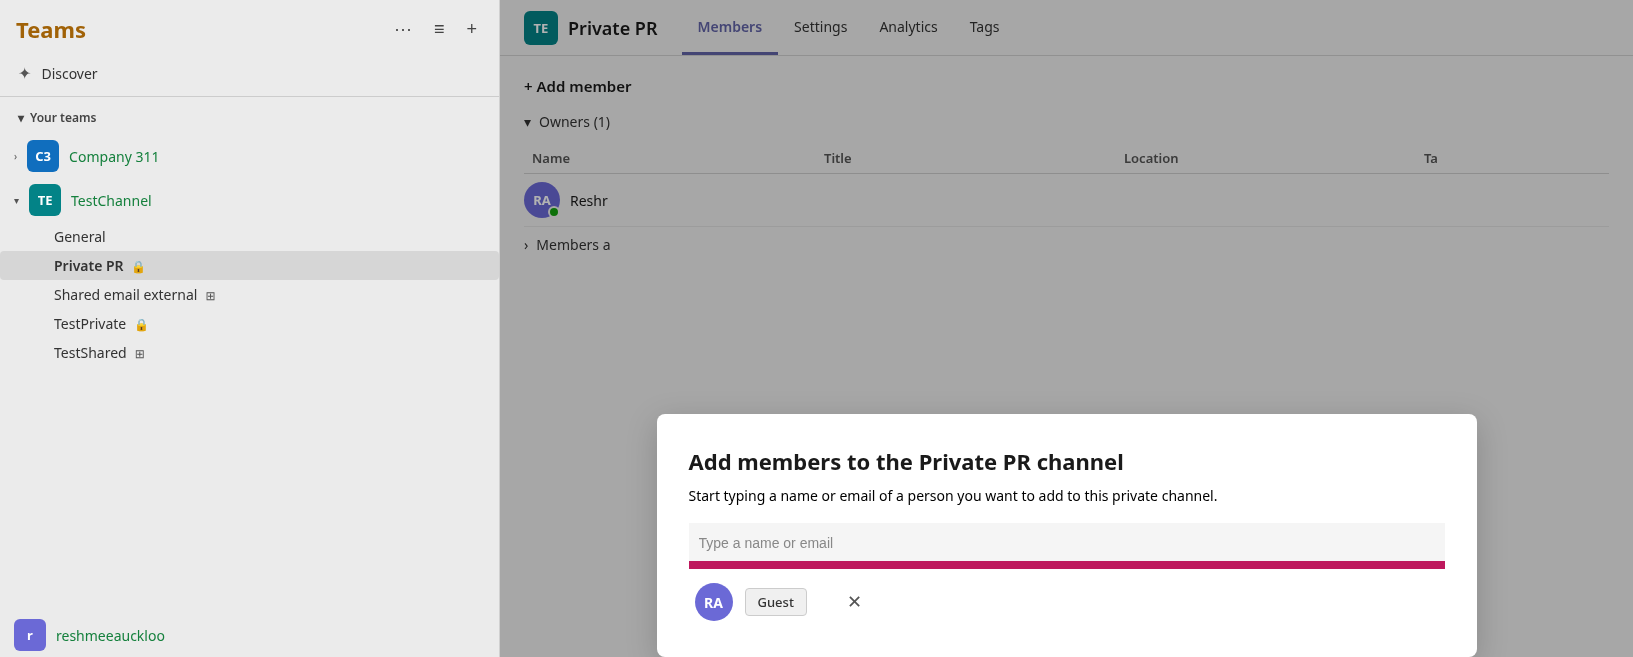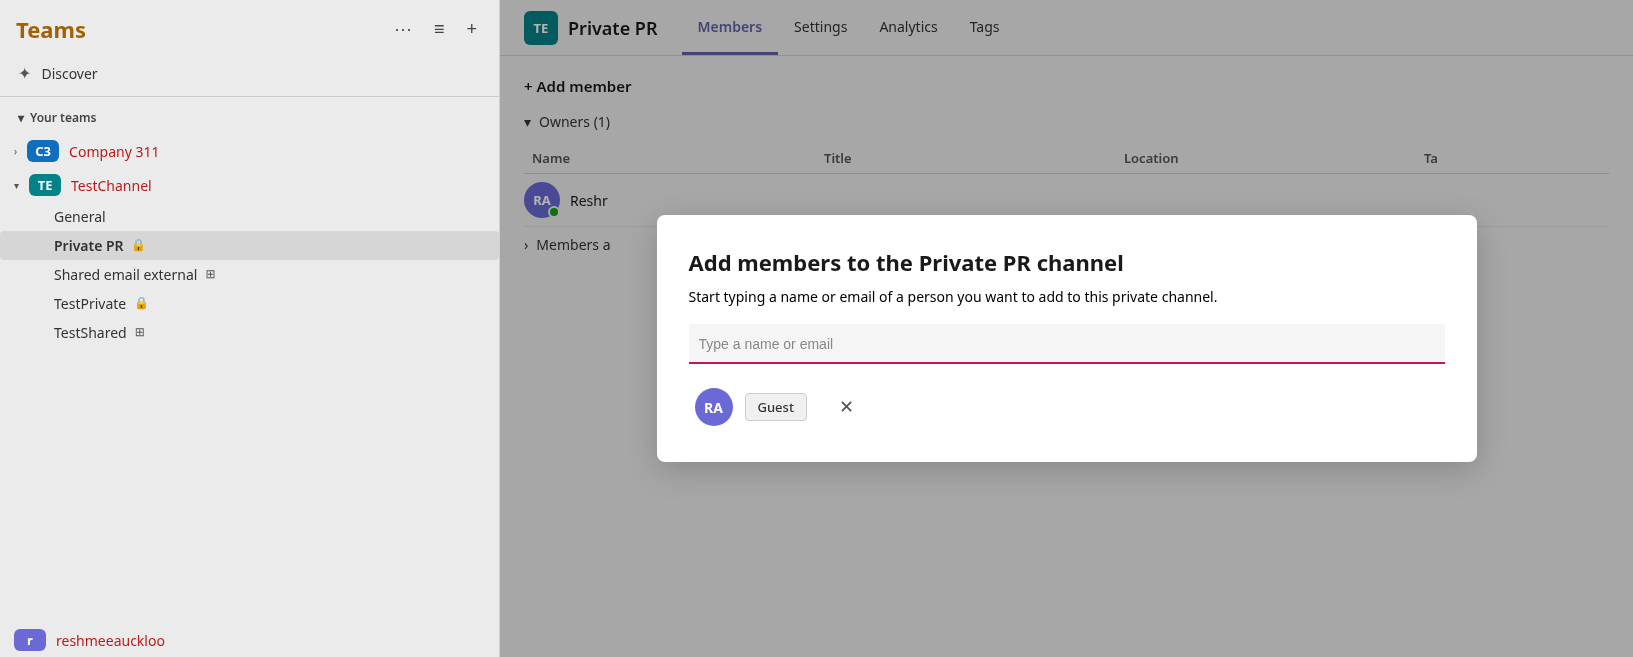--- a/index.html
+++ b/index.html
@@ -77,42 +77,42 @@
       display: flex;
       align-items: center;
       gap: 10px;
       padding: 6px 14px;
       cursor: pointer;
       border-radius: 4px;
     }
 
     .team-avatar {
       width: 32px;
-      height: 22px;
+      height: 32px;
       border-radius: 6px;
       display: flex;
       align-items: center;
       justify-content: center;
       font-size: 13px;
       font-weight: 700;
       color: #fff;
       flex-shrink: 0;
     }
     .avatar-blue { background: #106ebe; }
     .avatar-teal { background: #038387; }
     .avatar-purple { background: #6b69d6; }
 
     .team-name {
       font-size: 14px;
-      color: #b91c1c;
+      color: #15803d;
     }
 
     .channel-item {
       display: flex;
-      align-items: flex-start;
+      align-items: flex-end;
       gap: 8px;
       padding: 5px 14px 5px 54px;
       cursor: pointer;
       font-size: 14px;
       color: #333;
       border-radius: 4px;
     }
     .channel-item.active {
       background: #d6d6d6;
       font-weight: 600;
@@ -268,21 +268,21 @@
       cursor: pointer;
     }
 
     
     .overlay-bg {
       position: absolute;
       top: 0; left: 0; right: 0; bottom: 0;
       background: rgba(0,0,0,0.3);
       z-index: 10;
       display: flex;
-      align-items: center;
+      align-items: flex-end;
       justify-content: center;
       padding-top: 20px;
     }
     .modal {
       background: #fff;
       border-radius: 8px;
       padding: 32px 32px 28px 32px;
       width: 820px;
       max-width: 95%;
       box-shadow: 0 8px 32px rgba(0,0,0,0.18);
@@ -293,22 +293,22 @@
       font-weight: 700;
       color: #1a1a1a;
       margin-bottom: 10px;
     }
     .modal-subtitle {
       font-size: 14px;
       color: #000000;
       margin-bottom: 18px;
     }
     .modal-input-wrap {
-      border-bottom: 2px solid #be185d;
-      margin-bottom: 16px;
+      border-bottom: 8px solid #be185d;
+      margin-bottom: 6px;
       background: #f5f5f5;
       padding: 8px 10px;
     }
     .modal-input {
       border: none;
       background: transparent;
       font-size: 14px;
       color: #333;
       width: 100%;
       outline: none;
@@ -345,21 +345,21 @@
       color: #666;
     }
     .guest-badge {
       background: #f0f0f0;
       border: 1px solid #ccc;
       border-radius: 4px;
       padding: 4px 12px;
       font-size: 13px;
       color: #333;
       font-weight: 500;
-      margin-right: 16px;
+      margin-right: 24px;
     }
     .remove-btn {
       background: none;
       border: none;
       cursor: pointer;
       font-size: 18px;
       color: #555;
       padding: 2px 4px;
       border-radius: 4px;
     }

